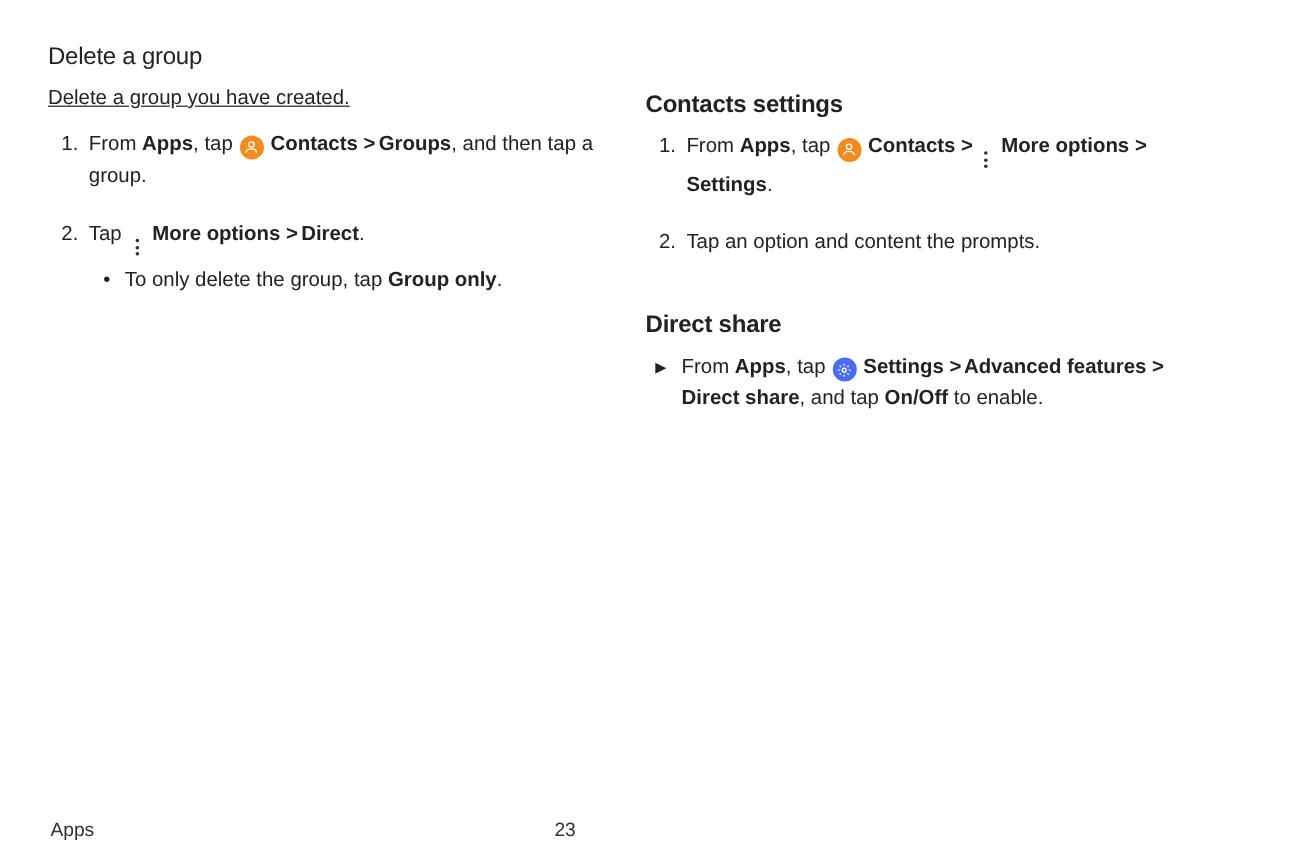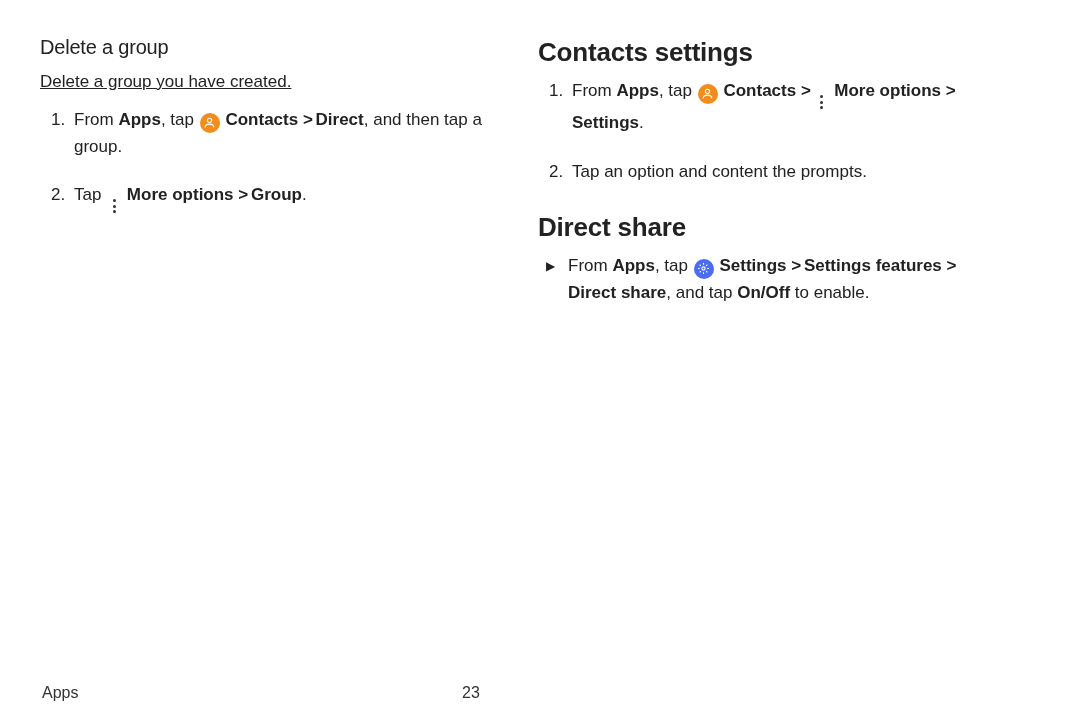--- a/index.html
+++ b/index.html
@@ -1,20 +1,20 @@
 <!DOCTYPE html>
 <html><head>
   <meta charset="utf-8">
   <style>
     * { box-sizing: border-box; margin: 0; padding: 0; }
     html, body { width: 1080px; height: 720px; background: #fff; font-family: Arial, Helvetica, sans-serif; color: #222; }
     .page { display: flex; width: 1046px; height: 720px; padding: 32px 40px 18px 40px; }
     .col { flex: 1; padding-right: 30px; line-height: 1.55; font-size: 17px; }
     .col + .col { padding-left: 10px; padding-right: 10px; }
-    h1.section-large { font-size: 26px; font-weight: 700; margin-bottom: 6px; font-family: Arial, sans-serif; letter-spacing: -0.2px; }
+    h1.section-large { font-size: 20px; font-weight: 700; margin-bottom: 6px; font-family: Arial, sans-serif; letter-spacing: -0.2px; margin-top: 40px; }
     h2.section-small { font-size: 20px; font-weight: 400; margin-bottom: 6px; font-family: Arial, sans-serif; letter-spacing: -0.2px; }
     p.intro { margin-bottom: 12px; text-decoration: underline; }
     ol.steps { list-style: decimal; padding-left: 30px; margin-bottom: 10px; }
     ol.steps > li { padding-left: 4px; margin-bottom: 22px; }
     ul.bullets { list-style: none; padding-left: 12px; margin-top: 6px; }
     ul.bullets > li { position: relative; padding-left: 18px; margin-bottom: 22px; }
     ul.bullets > li::before { content: "•"; position: absolute; left: 0; top: 0; }
     ul.arrow { list-style: none; padding-left: 8px; margin-top: 6px; }
     ul.arrow > li { position: relative; padding-left: 22px; margin-bottom: 22px; }
     ul.arrow > li::before { content: "▶"; font-size: 12px; position: absolute; left: 0; top: 4px; }
@@ -38,29 +38,30 @@
   <div class="col">
     <h2 class="section-small">Delete a group</h2>
     <p class="intro">Delete a group you have created.</p>
     <ol class="steps">
       <li>
         <span>From </span><span class="b">Apps</span><span>, tap </span><span class="icon icon-contacts">
               <svg viewBox="0 0 24 24">
                 <circle cx="12" cy="8" r="4" fill="none" stroke="#fff" stroke-width="2"></circle>
                 <path d="M4 21c0-4 4-6 8-6s8 2 8 6" fill="none" stroke="#fff" stroke-width="2"></path>
               </svg>
-            </span><span class="b"> Contacts </span><span class="b chev">&gt;</span><span class="b"> Direct</span><span>, and then tap a group.</span>
+            </span><span class="b"> Contacts </span><span class="b chev">&gt;</span><span class="b"> Groups</span><span>, and then tap a group.</span>
       </li>
       <li>
         <span>Tap </span><span class="icon-more">
               <span></span>
               <span></span>
               <span></span>
-            </span><span class="b"> More options </span><span class="b chev">&gt;</span><span class="b"> Group</span><span>.</span>
+            </span><span class="b"> More options </span><span class="b chev">&gt;</span><span class="b"> Direct</span><span>.</span>
         <ul class="bullets">
+          <li><span>To only delete the group, tap </span><span class="b">Group only</span><span>.</span></li>
         </ul>
       </li>
     </ol>
   </div>
 
   <div class="col">
     <h1 class="section-large">Contacts settings</h1>
     <ol class="steps">
       <li>
         <span>From </span><span class="b">Apps</span><span>, tap </span><span class="icon icon-contacts">
@@ -78,21 +79,21 @@
     </ol>
 
     <h1 class="section-large">Direct share</h1>
     <ul class="arrow">
       <li>
         <span>From </span><span class="b">Apps</span><span>, tap </span><span class="icon icon-settings">
               <svg viewBox="0 0 24 24">
                 <circle cx="12" cy="12" r="3" fill="none" stroke="#fff" stroke-width="2"></circle>
                 <path d="M12 2v3M12 19v3M2 12h3M19 12h3M4.9 4.9l2.1 2.1M17 17l2.1 2.1M4.9 19.1L7 17M17 7l2.1-2.1" stroke="#fff" stroke-width="2"></path>
               </svg>
-            </span><span class="b"> Settings </span><span class="b chev">&gt;</span><span class="b"> Settings features </span><span class="b chev">&gt;</span><span class="b"> Direct share</span><span>, and tap </span><span class="b">On/Off</span><span> to enable.</span>
+            </span><span class="b"> Settings </span><span class="b chev">&gt;</span><span class="b"> Advanced features </span><span class="b chev">&gt;</span><span class="b"> Direct share</span><span>, and tap </span><span class="b">On/Off</span><span> to enable.</span>
       </li>
     </ul>
   </div>
 </div>
 
 <div class="footer">
   <div class="footer-title">Apps</div>
   <div>23</div>
 </div>
 </div>

